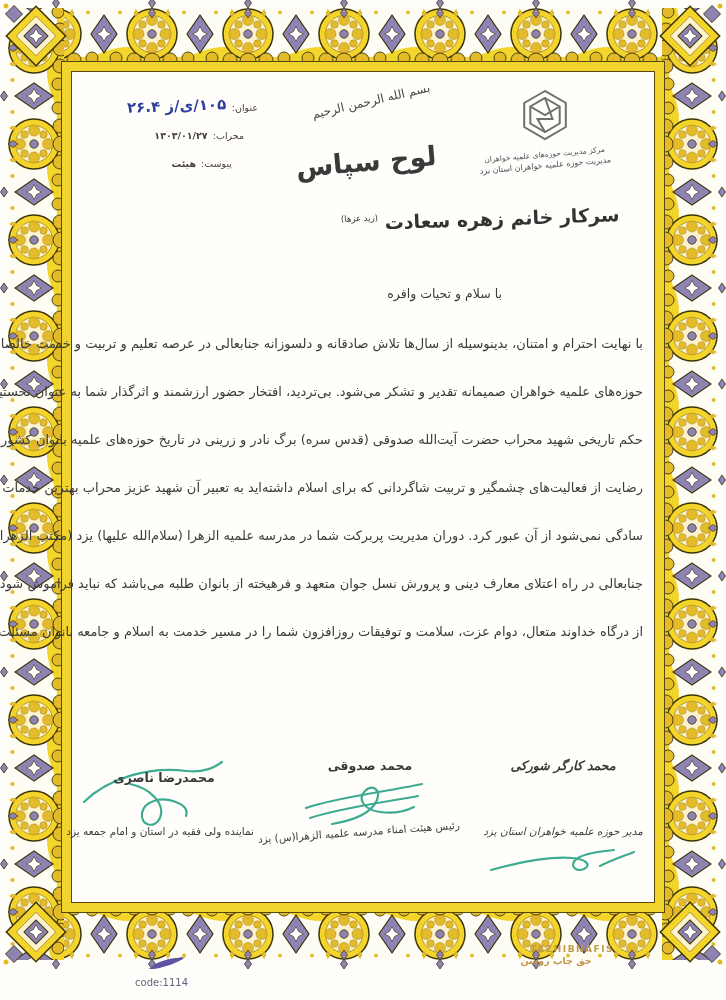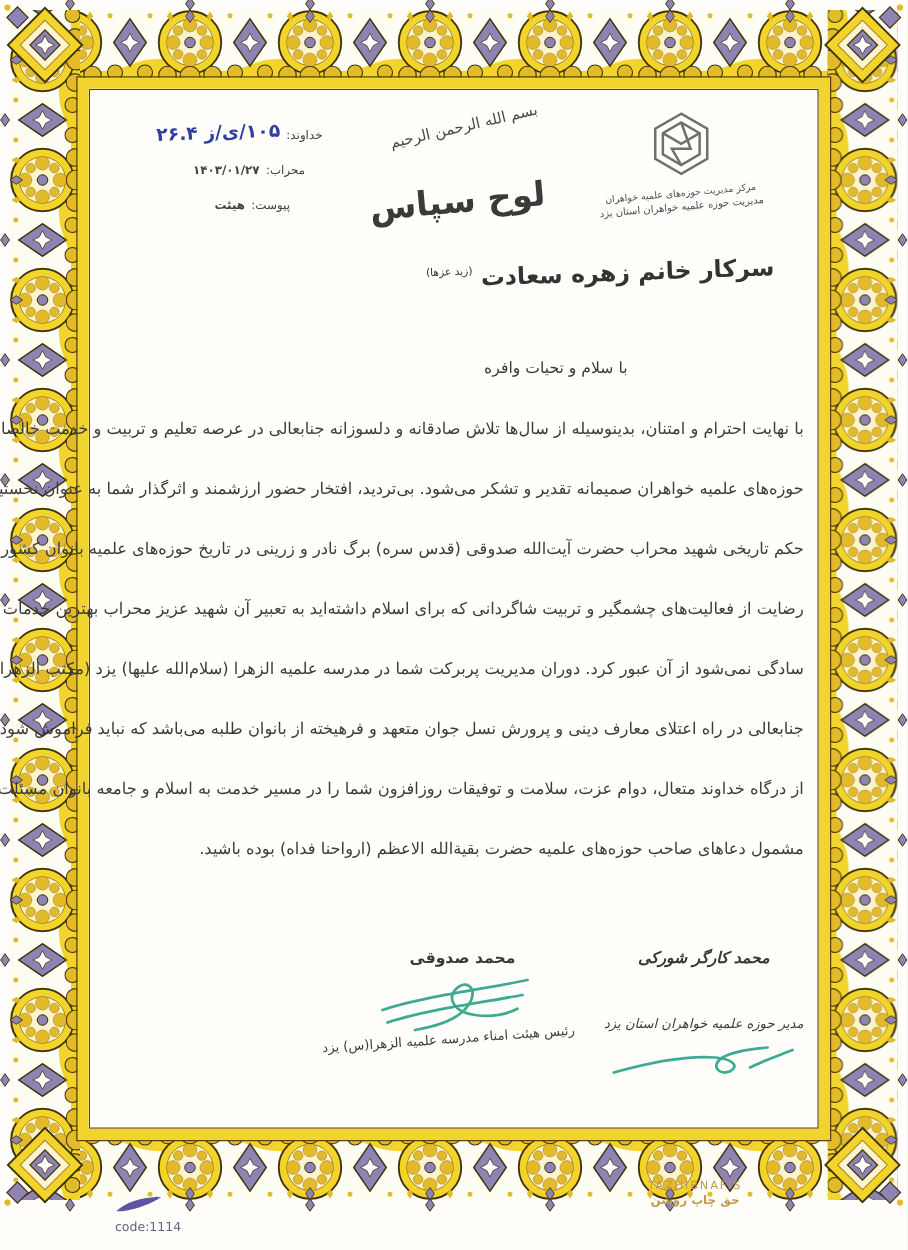--- a/index.html
+++ b/index.html
@@ -46,35 +46,35 @@
   
   .body-block{top:320px; left:84px; right:83px; text-align:right;}
   .body-line{font-size:13px; line-height:48px; height:48px; color:#3b3b3b; white-space:nowrap; overflow:visible;}
 
   
   .sig-col{text-align:center;}
   .sig-name{font-size:12.5px; font-weight:bold; color:#383838; white-space:nowrap;}
   .sig-title{font-size:10.5px; color:#3d3d3d; white-space:nowrap;}
   .sig-col .sig-svg{display:block; margin:0 auto;}
   .sig-right{top:758px; right:78px; width:170px;font-style:italic;}
-  .sig-right .sig-title{margin-top:40px;}
+  .sig-right .sig-title{margin-top:52px;}
   .sig-right .sig-svg{margin-top:6px;}
   .sig-mid{top:758px; left:280px; width:180px;text-align:center;}
   .sig-mid .sig-svg{position:absolute; left:18px; top:14px;}
   .sig-mid .sig-title{margin-top:52px; transform:rotate(-4deg);}
   .sig-left{top:756px; left:74px; width:180px;}
   .sig-left .sig-svg{position:absolute; left:4px; top:2px;}
   .sig-left .sig-name{position:relative; top:14px;}
   .sig-left .sig-title{margin-top:54px;}
 
   
-  .code-block{top:956px; left:92px; width:96px; text-align:left;}
+  .code-block{top:956px; left:92px; width:96px; text-align:right;}
   .code-text{font-size:10px; color:#63637f; margin-top:1px;}
   .brand-block{top:944px; left:498px; width:116px; text-align:center;}
-  .brand-name{font-size:9px; font-weight:normal; letter-spacing:1.5px; color:#c09a50;}
+  .brand-name{font-size:9px; font-weight:bold; letter-spacing:1.5px; color:#c09a50;text-align:right;}
   .brand-sub{font-size:9.5px; font-weight:bold; color:#c09a50; margin-top:1px;}
 </style>
 </head>
 <body>
 
 <div class="page">
 
   <svg class="frame" xmlns="http://www.w3.org/2000/svg">
     <defs>
       <path id="star4" d="M0 -7.5 L2.5 -2.5 L7.5 0 L2.5 2.5 L0 7.5 L-2.5 2.5 L-7.5 0 L-2.5 -2.5 Z"></path>
@@ -215,21 +215,21 @@
           <rect x="-6" y="-6" width="12" height="12" fill="#8e83b4" stroke="#3f3408" stroke-width="0.9"></rect>
         </g>
       <circle cx="30" cy="30" r="2.5" fill="#e3bb2a"></circle>
     </g>
   </svg>
 
   <div class="gold-inner"></div>
 
   <div class="abs meta-block rtl">
     <div class="meta-line">
-      <span class="meta-label">خداوند:</span>
+      <span class="meta-label">عنوان:</span>
       <span class="num-value">۱۰۵/ی/ز ۲۶.۴</span>
     </div>
     <div class="meta-line l2">
       <span class="meta-label">محراب:</span>
       <span class="meta-value">۱۴۰۳/۰۱/۲۷</span>
     </div>
     <div class="meta-line l3">
       <span class="meta-label">پیوست:</span>
       <span class="meta-value">هیئت</span>
     </div>
@@ -260,21 +260,20 @@
   <div class="abs salutation rtl">با سلام و تحیات وافره</div>
 
   <div class="abs body-block rtl">
     <div class="body-line">با نهایت احترام و امتنان، بدینوسیله از سال‌ها تلاش صادقانه و دلسوزانه جنابعالی در عرصه تعلیم و تربیت و خدمت خالصانه به ساحت مقدس</div>
     <div class="body-line">حوزه‌های علمیه خواهران صمیمانه تقدیر و تشکر می‌شود. بی‌تردید، افتخار حضور ارزشمند و اثرگذار شما به عنوان نخستین بانوی مدیر حوزه علمیه خواهران در استان؛ با</div>
     <div class="body-line">حکم تاریخی شهید محراب حضرت آیت‌الله صدوقی (قدس سره) برگ نادر و زرینی در تاریخ حوزه‌های علمیه بانوان کشور به شمار می‌آید. اعتماد شهید صدوقی به شما و</div>
     <div class="body-line">رضایت از فعالیت‌های چشمگیر و تربیت شاگردانی که برای اسلام داشته‌اید به تعبیر آن شهید عزیز محراب بهترین خدمات به عالم علم و اسلام است و به</div>
     <div class="body-line">سادگی نمی‌شود از آن عبور کرد. دوران مدیریت پربرکت شما در مدرسه علمیه الزهرا (سلام‌الله علیها) یزد (مکتب الزهرا)؛ گواهی روشن بر اخلاص، تدبیر و تعهد</div>
     <div class="body-line">جنابعالی در راه اعتلای معارف دینی و پرورش نسل جوان متعهد و فرهیخته از بانوان طلبه می‌باشد که نباید فراموش شود.</div>
     <div class="body-line">از درگاه خداوند متعال، دوام عزت، سلامت و توفیقات روزافزون شما را در مسیر خدمت به اسلام و جامعه بانوان مسئلت می‌نماییم و امیدواریم همواره</div>
-    <div class="body-line">مشمول دعاهای صاحب حوزه‌های علمیه حضرت بقیةالله الاعظم (ارواحنا فداه) بوده باشید.</div>
   </div>
 
   <div class="abs sig-col sig-right rtl">
     <div class="sig-name">محمد کارگر شورکی</div>
     <div class="sig-title">مدیر حوزه علمیه خواهران استان یزد</div>
     <svg class="sig-svg" width="150" height="34" viewBox="0 0 150 34">
       <g fill="none" stroke="#29a287" stroke-width="2.2" stroke-linecap="round" opacity="0.9">
         <path d="M3 27 C28 20 58 13 84 15 C98 16 104 22 96 26 C87 30 80 21 90 15 C98 10 115 8 126 7"></path>
         <path d="M112 23 C124 17 136 13 146 9"></path>
       </g>
@@ -286,20 +285,30 @@
     <svg class="sig-svg" width="130" height="64" viewBox="0 0 130 64">
       <g fill="none" stroke="#29a287" stroke-width="2.2" stroke-linecap="round" opacity="0.9">
         <path d="M8 36 C36 26 86 20 124 12"></path>
         <path d="M12 46 C42 36 88 30 120 24"></path>
         <path d="M34 52 C58 48 74 40 79 28 C83 17 74 12 67 19 C59 27 66 38 82 40 C96 42 108 39 116 35"></path>
       </g>
     </svg>
     <div class="sig-title">رئیس هیئت امناء مدرسه علمیه الزهرا(س) یزد</div>
   </div>
 
+  <div class="abs sig-col sig-left rtl">
+    <svg class="sig-svg" width="150" height="78" viewBox="0 0 150 78">
+      <g fill="none" stroke="#29a287" stroke-width="2.2" stroke-linecap="round" opacity="0.9">
+        <path d="M6 44 C30 20 72 8 108 13 C124 15 136 10 144 4"></path>
+        <path d="M52 26 C72 30 88 46 82 60 C77 71 62 68 64 55 C66 43 84 38 98 44 C106 47 110 52 108 58"></path>
+      </g>
+    </svg>
+    <div class="sig-name">محمدرضا ناصری</div>
+    <div class="sig-title">نماینده ولی فقیه در استان و امام جمعه یزد</div>
+  </div>
 
   <div class="abs code-block">
     <svg width="40" height="16" viewBox="0 0 40 16">
       <path d="M1 13 C8 6 20 1.5 37 1.5 C30 6.5 18 11 6 13 Z" fill="#5d54a4"></path>
       <circle cx="33" cy="2.5" r="1.4" fill="#5d54a4"></circle>
     </svg>
     <div class="code-text">code:1114</div>
   </div>
 
   <div class="abs brand-block">

